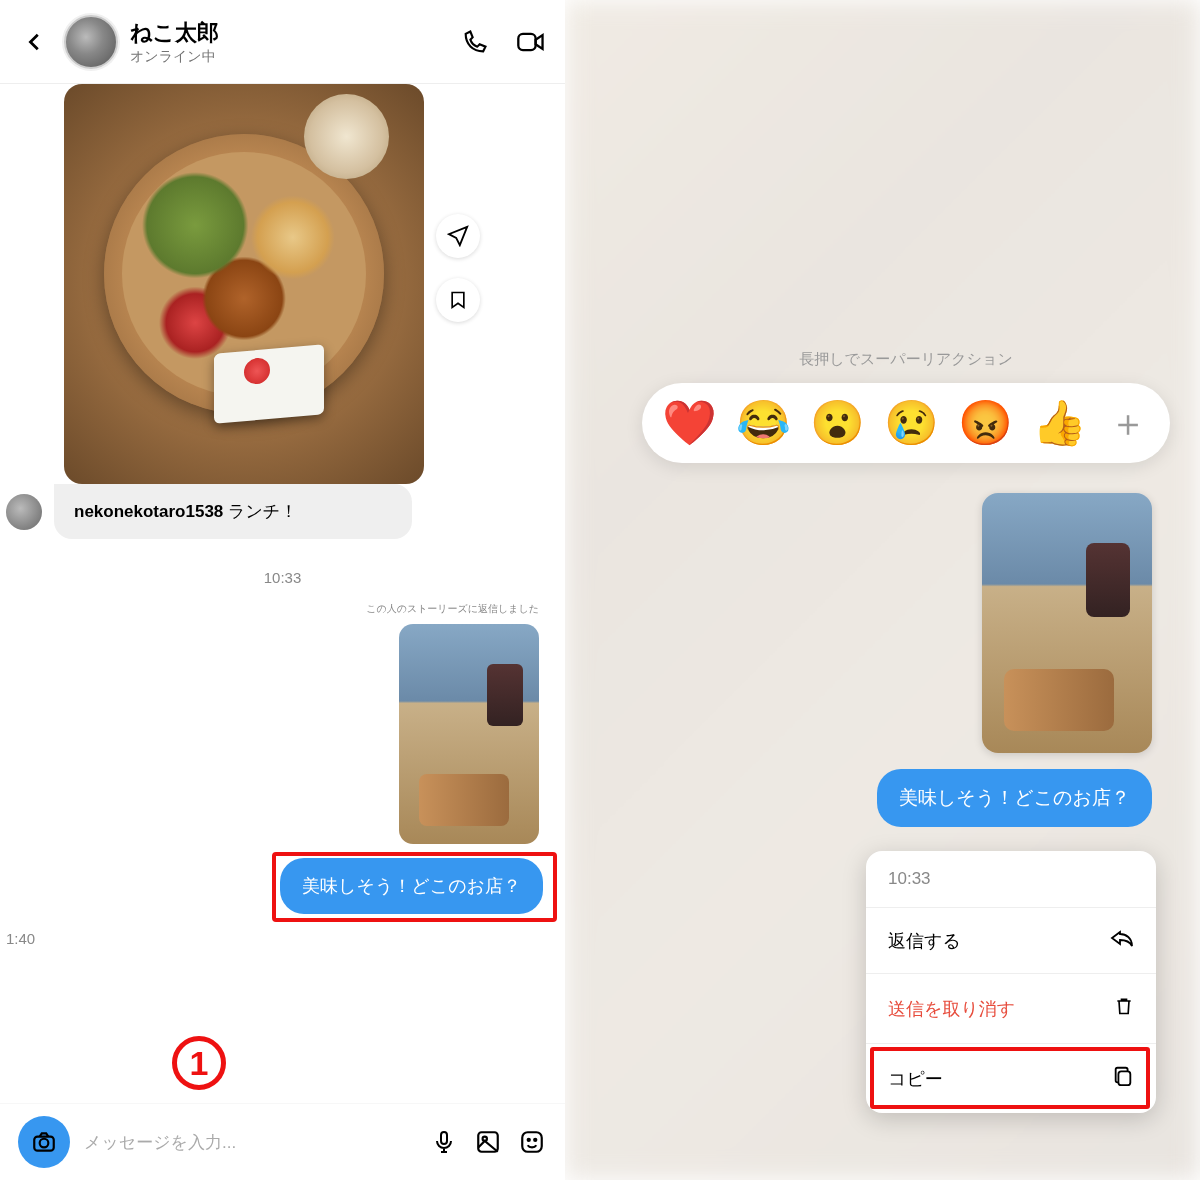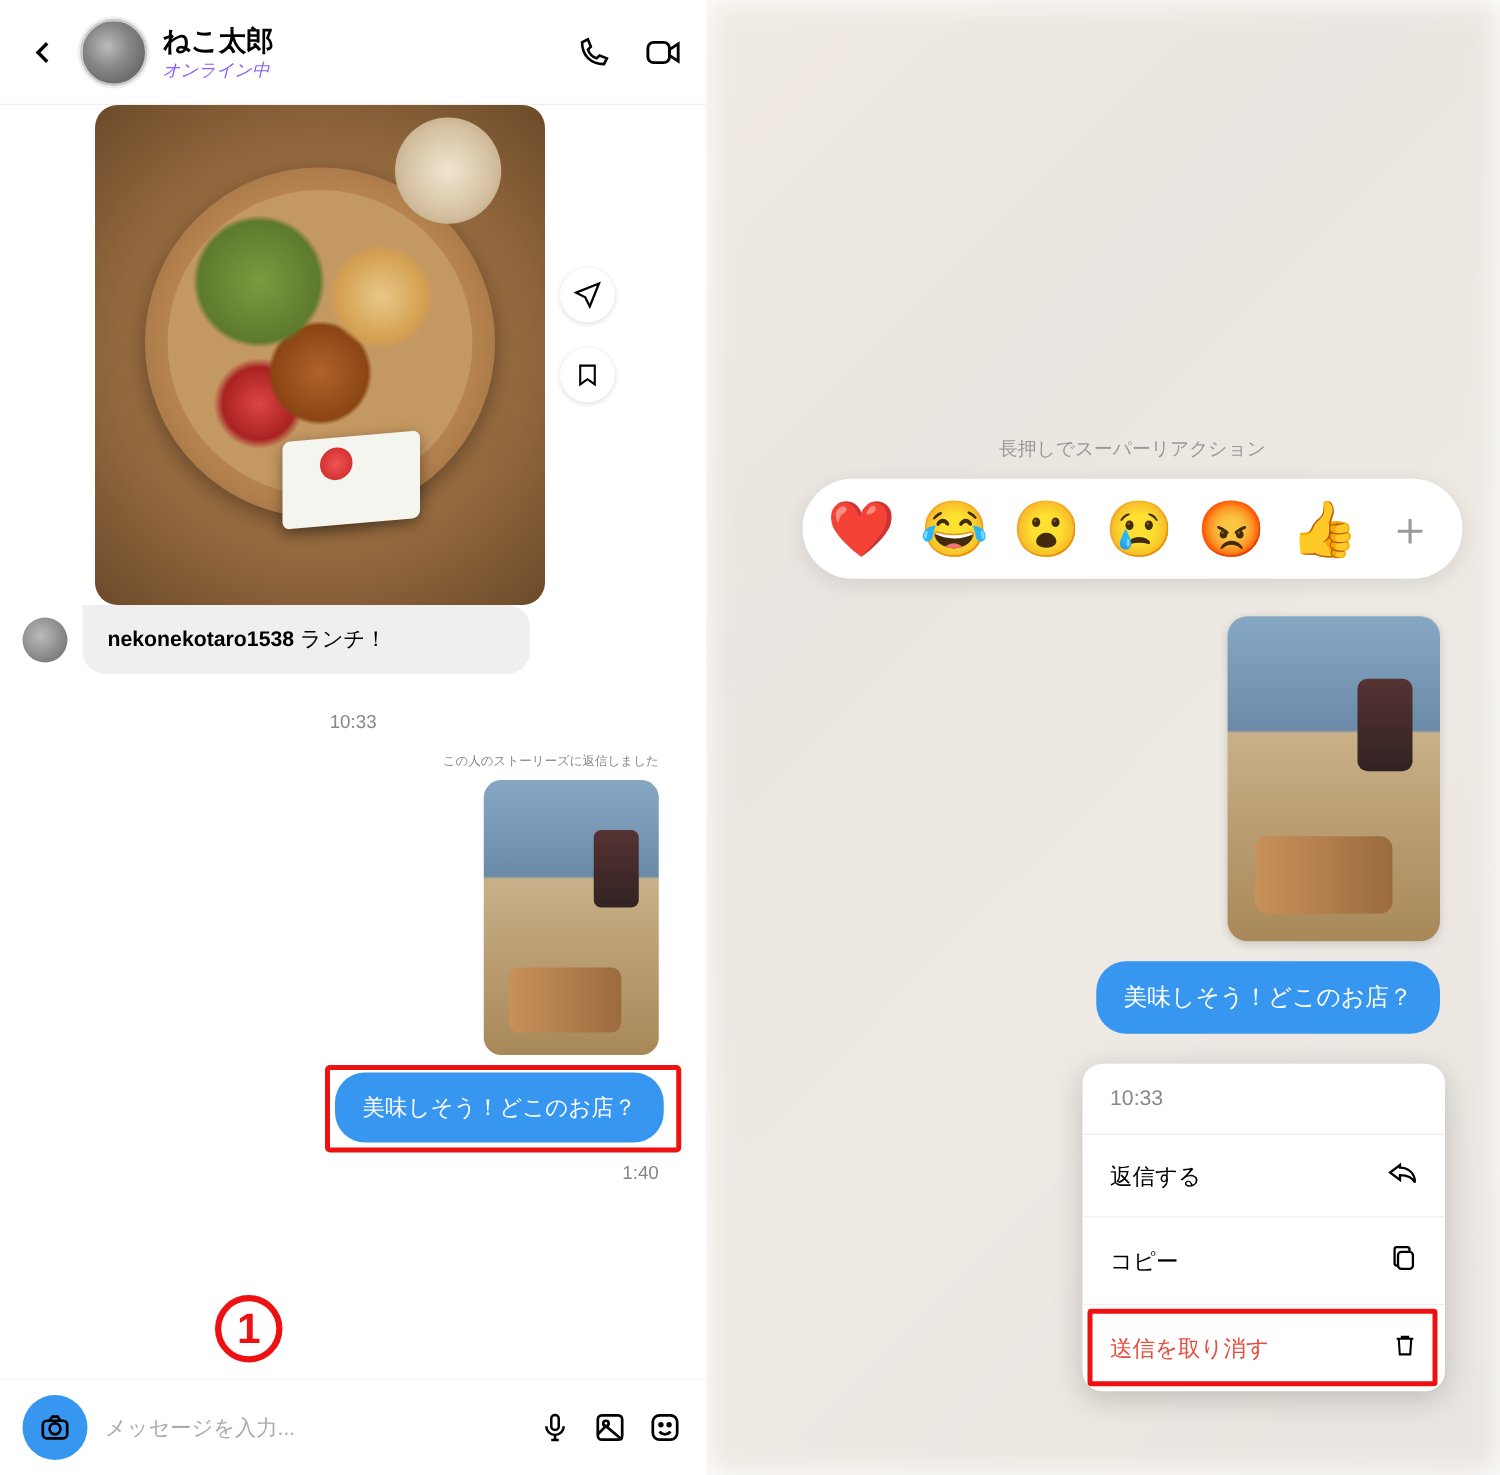--- a/index.html
+++ b/index.html
@@ -7,25 +7,25 @@
   .pane { position: relative; height: 1180px; }
   .left { width: 565px; background: #fff; display: flex; flex-direction: column; }
   .right { width: 635px; background: #fff; position: relative; overflow: hidden; }
 
   
   .header { display: flex; align-items: center; padding: 10px 18px; border-bottom: 1px solid #eee; gap: 12px; height: 84px; }
   .back-btn { width: 34px; height: 34px; display:flex; align-items:center; justify-content:center; }
   .avatar { width: 54px; height: 54px; border-radius: 50%; background: radial-gradient(circle at 40% 40%, #bbb 0%, #888 40%, #555 100%); border: 2px solid #ccc; box-shadow: 0 0 0 2px #f0f0f0; }
   .header-titles { flex: 1; }
   .header-name { font-size: 22px; font-weight: 700; color: #000; }
-  .header-status { font-size: 14px; color: #8b5cf6; font-style: italic; }
+  .header-status { font-size: 14px; color: #737373; }
   .header-icons { display:flex; gap: 24px; }
   .header-icon { width: 32px; height: 32px; display:flex; align-items:center; justify-content:center; }
 
-  .messages { flex:1; overflow:hidden; display:flex; flex-direction:column; padding: 0 18px; }
+  .messages { flex:1; overflow:hidden; display:flex; flex-direction:column; padding: 0 6px; }
   .story-card { position: relative; align-self: flex-start; margin-left: 58px; }
   .story-image { width: 360px; height: 400px; border-radius: 18px; background: radial-gradient(circle at 50% 50%, #c89862 0%, #a87848 40%, #6b4a2a 100%); position: relative; overflow:hidden; }
   .plate { position:absolute; top:50px; left:40px; width:280px; height:280px; border-radius:50%; background: radial-gradient(circle,#d4a574 0%,#b88550 60%,#8b6239 100%); box-shadow: 0 6px 20px rgba(0,0,0,.4); }
   .plate::after { content:""; position:absolute; inset:18px; border-radius:50%; background: radial-gradient(circle at 30% 30%, #7a9b3e 0%, #5d7a2e 20%, transparent 22%), radial-gradient(circle at 70% 35%, #e8c888 0%, #d4a050 15%, transparent 18%), radial-gradient(circle at 50% 60%, #b0632a 0%, #8b4513 20%, transparent 22%), radial-gradient(circle at 30% 70%, #d44 0%, #a22 12%, transparent 15%), #c49862; }
   .bowl-white { position:absolute; bottom:65px; left:150px; width:110px; height:70px; background:#f5f5f0; border-radius:6px; transform:skewY(-5deg); box-shadow:0 4px 12px rgba(0,0,0,.4); }
   .bowl-white::after{content:"";position:absolute;top:8px;left:30px;width:26px;height:26px;border-radius:50%;background:radial-gradient(circle,#e55 0%,#c22 100%);}
   .cup { position:absolute; top:10px; right:35px; width:85px; height:85px; border-radius:50%; background:radial-gradient(circle,#f0e6d0 0%,#d4c0a0 60%,#b09870 100%); }
   .side-btns { position: absolute; right: -56px; top: 130px; display:flex; flex-direction:column; gap: 20px; }
   .circ-btn { width: 44px; height: 44px; border-radius: 50%; background:#fff; box-shadow: 0 1px 4px rgba(0,0,0,.15); display:flex; align-items:center; justify-content:center; }
 
@@ -42,21 +42,21 @@
   .reply-thumb::before { content:""; position:absolute; top:40px; right:16px; width:36px; height:62px; background:linear-gradient(180deg,#533 0%,#322 100%); border-radius:6px; }
 
   .sent-bubble-wrap { position:relative; align-self:flex-end; margin: 14px 16px 0 0; }
   .sent-bubble { background:#3797f0; color:#fff; padding:16px 22px; border-radius:24px; font-size:18px; }
   .highlight-red { position:absolute; border:4px solid #e11; pointer-events:none; }
   .hl1 { top:-6px; left:-8px; right:-14px; bottom:-8px; border-radius:4px; }
 
   .step-badge { width:54px; height:54px; border-radius:50%; border:5px solid #e11; color:#e11; display:flex; align-items:center; justify-content:center; font-size:34px; font-weight:800; position:absolute; background:#fff; }
   .badge1 { left:172px; bottom:90px; }
 
-  .time2 { text-align:right; color:#888; font-size:15px; margin:16px 20px 0 0; }
+  .time2 { color:#888; font-size:15px; margin:16px 20px 0 0; }
 
   .input-bar { display:flex; align-items:center; gap:14px; padding: 12px 18px; border-top:1px solid rgba(0,0,0,0.03); }
   .cam-btn { width:52px; height:52px; border-radius:50%; background:#3797f0; display:flex; align-items:center; justify-content:center; }
   .msg-input { flex:1; font-size:17px; color:#aaa; }
   .input-icon { width:30px; height:30px; display:flex; align-items:center; justify-content:center; }
 
   
   .right-bg { position:absolute; inset:0; background: linear-gradient(135deg, #e8e0d5 0%, #dfd8cf 30%, #e5ded5 60%, #ddd6ce 100%); filter: blur(12px); }
   .right-bg::after{content:"";position:absolute;inset:0;background:rgba(255,255,255,0.35);}
   .right-content { position:relative; z-index:2; height:100%; display:flex; flex-direction:column;margin-left:47px; }
@@ -202,30 +202,30 @@
     <div class="right-bubble">美味しそう！どこのお店？</div>
 
     <div class="context-menu">
       <div class="menu-ts">10:33</div>
       <div class="menu-item">
         <span>返信する</span>
         <span><svg width="24" height="20" viewBox="0 0 24 20">
               <path d="M10 4L2 10l8 6v-4c6 0 10 2 12 6 0-8-6-12-12-12z" stroke-width="1.8"></path>
             </svg></span>
       </div>
+      <div class="menu-item danger">
+        <span>送信を取り消す</span>
+        <span><svg width="20" height="24" viewBox="0 0 24 24" stroke="#e74c3c">
+              <path d="M4 6h16M9 6V4h6v2M6 6l1 15h10l1-15"></path>
+            </svg></span>
+      </div>
       <div class="menu-item">
         <span>コピー</span>
         <span><svg width="22" height="24" viewBox="0 0 24 24">
               <rect x="7" y="7" width="13" height="15" rx="3"></rect>
               <path d="M17 7V5a2 2 0 0 0-2-2H6a2 2 0 0 0-2 2v12a2 2 0 0 0 2 2h1"></path>
             </svg></span>
       </div>
-      <div class="menu-item danger">
-        <span>送信を取り消す</span>
-        <span><svg width="20" height="24" viewBox="0 0 24 24" stroke="#e74c3c">
-              <path d="M4 6h16M9 6V4h6v2M6 6l1 15h10l1-15"></path>
-            </svg></span>
-      </div>
       <div class="hl2"></div>
     </div>
   </div>
 
 </div>
 
 </body></html>

